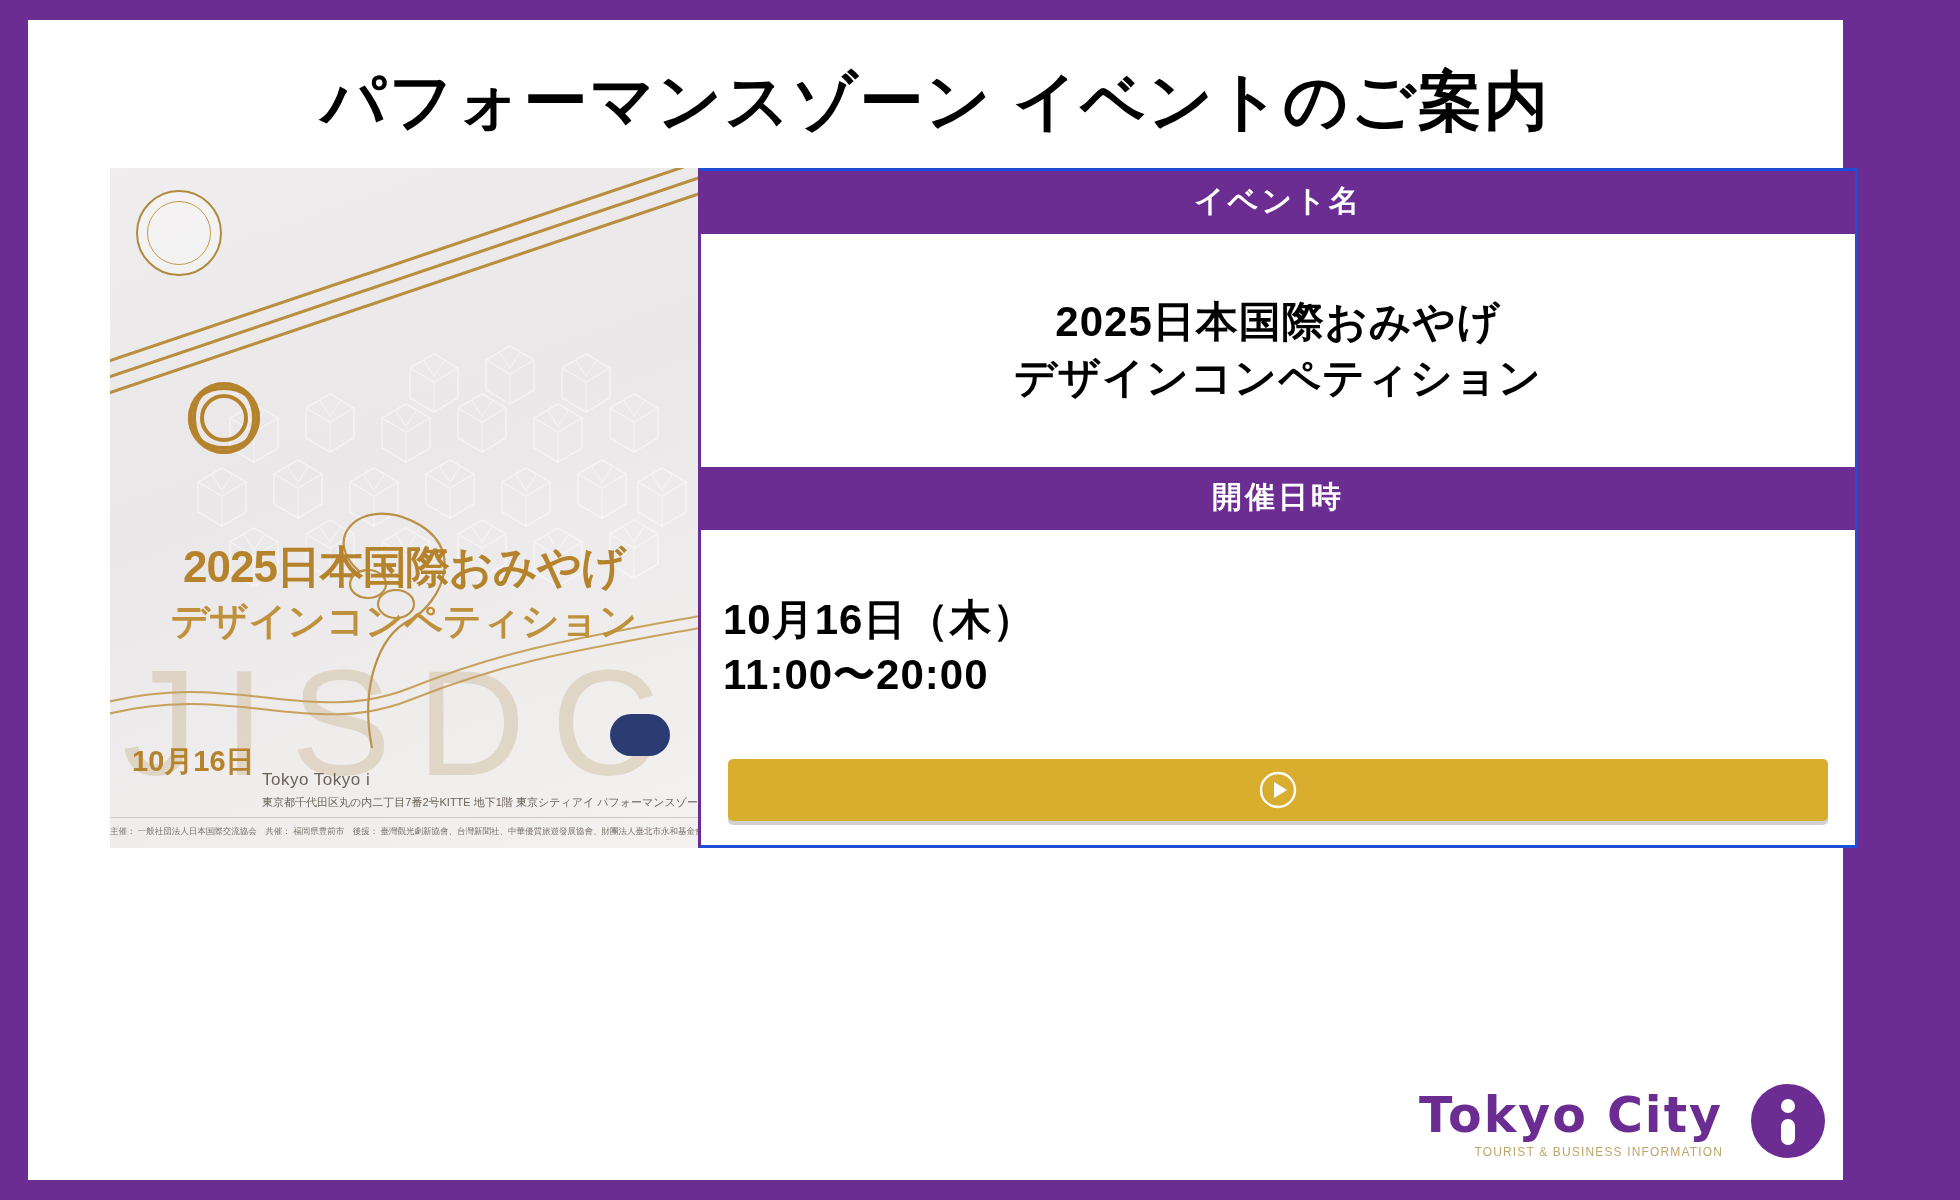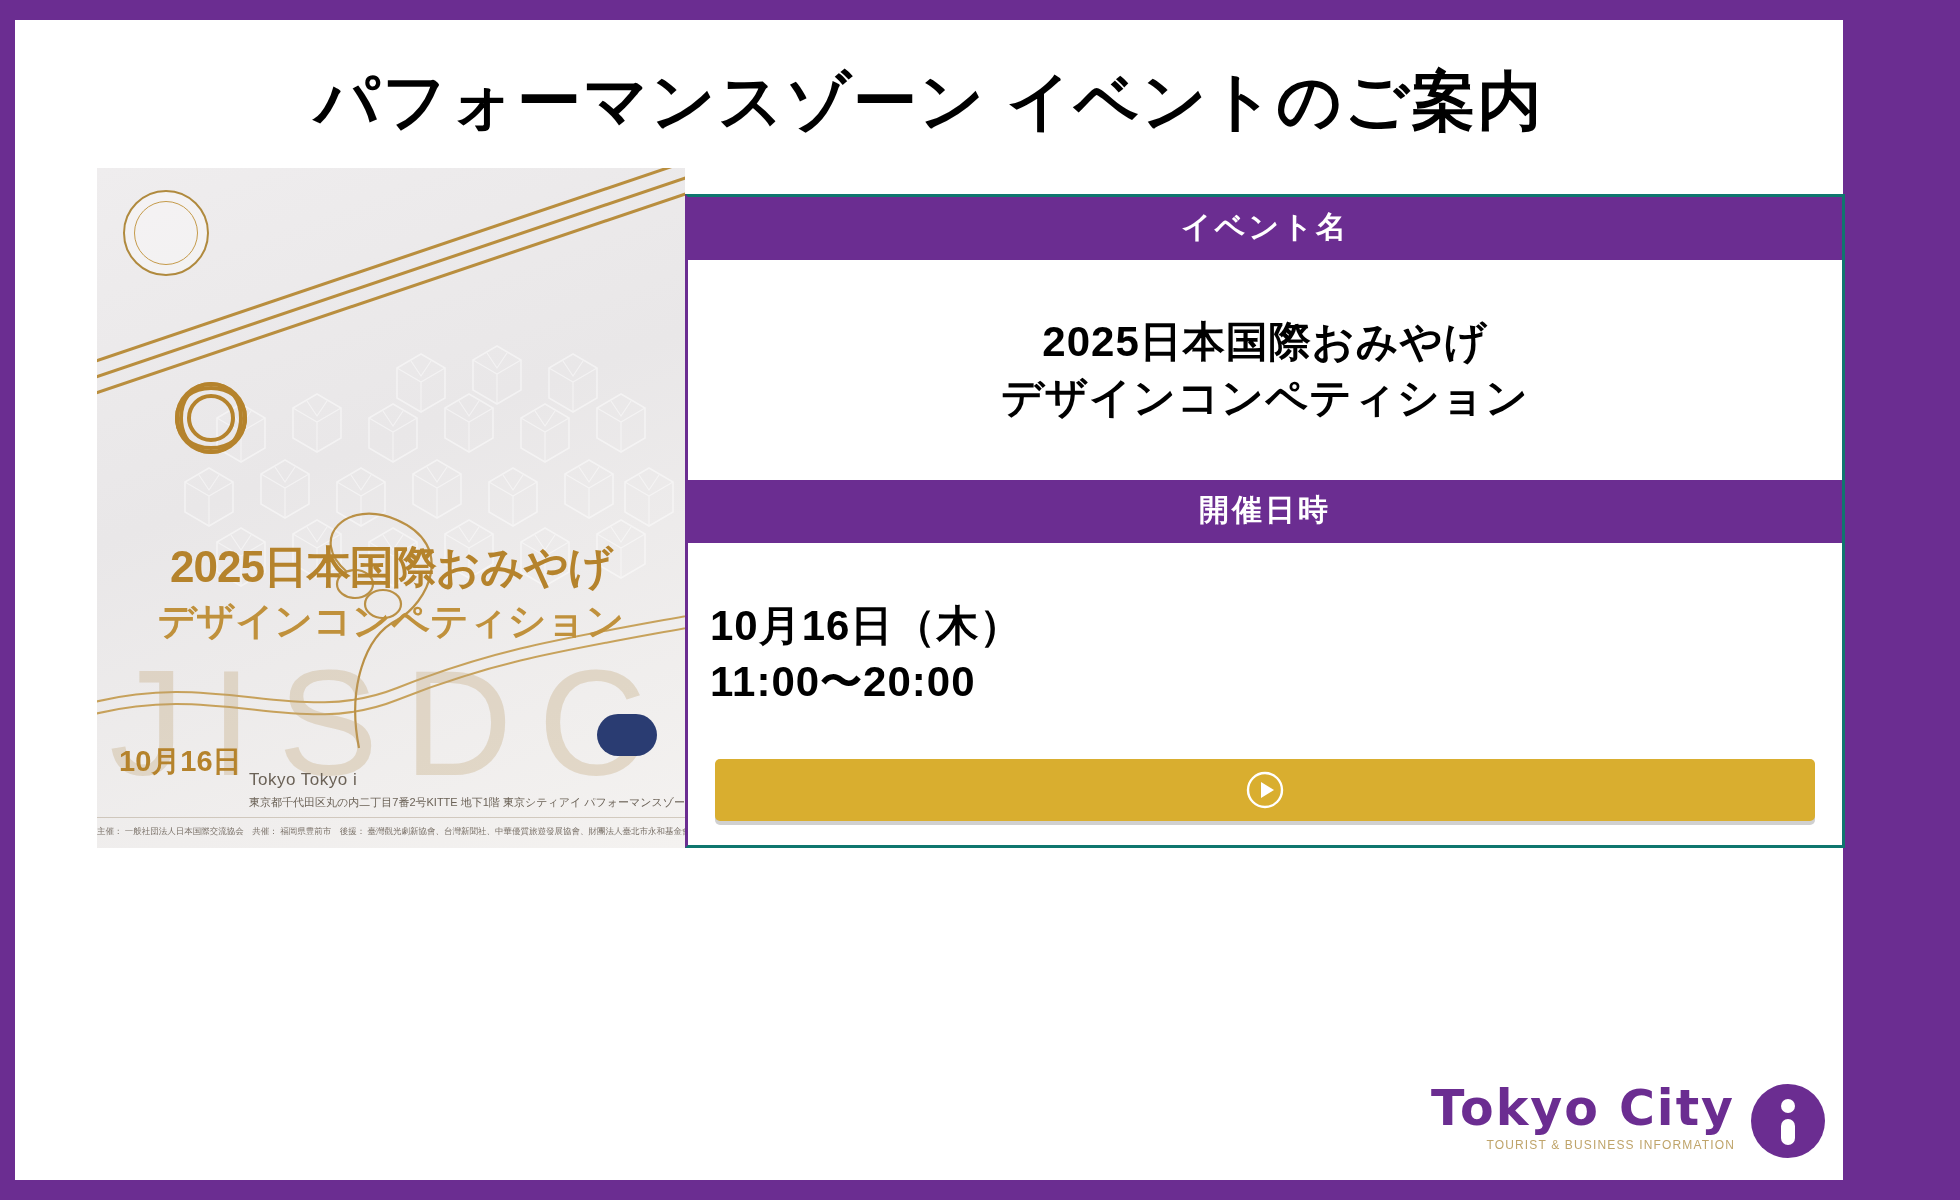--- a/index.html
+++ b/index.html
@@ -14,21 +14,21 @@
     font-family: "Liberation Sans", "DejaVu Sans", sans-serif;
     background: #6B2D91;
   }
 
   
   .poster-frame {
     position: relative;
     width: 1879px;
     height: 1200px;
     background: #6B2D91;
-    padding: 20px 36px 20px 15px;
+    padding: 20px 36px 20px 28px;
   }
 
   .poster-canvas {
     position: relative;
     width: 100%;
     height: 100%;
     background: #FFFFFF;
   }
 
   
@@ -197,24 +197,23 @@
     height: 42px;
     border-radius: 21px;
     background: #2A3C72;
   }
 
   
   .info-panel {
     flex: 1 1 auto;
     display: flex;
     flex-direction: column;
-    border: 3px solid #0f766e;
+    border: 3px solid #1d4ed8;
     border-left: 3px solid #6B2D91;
     background: #FFFFFF;
-    margin-top: 26px;
   }
 
   .info-head {
     background: #6B2D91;
     color: #FFFFFF;
     text-align: center;
     font-size: 30px;
     font-weight: 700;
     letter-spacing: 3px;
     padding: 10px 0 12px 0;
@@ -293,22 +292,22 @@
     height: 40px;
     flex: 0 0 auto;
   }
 
   
   .footer-logo {
     position: absolute;
     right: 18px;
     bottom: 22px;
     display: flex;
-    align-items: flex-start;
-    gap: 16px;
+    align-items: flex-end;
+    gap: 28px;
   }
 
   .logo-text-block {
     text-align: right;
     line-height: 1;
   }
 
   .logo-main {
     font-size: 49px;
     font-weight: 700;

